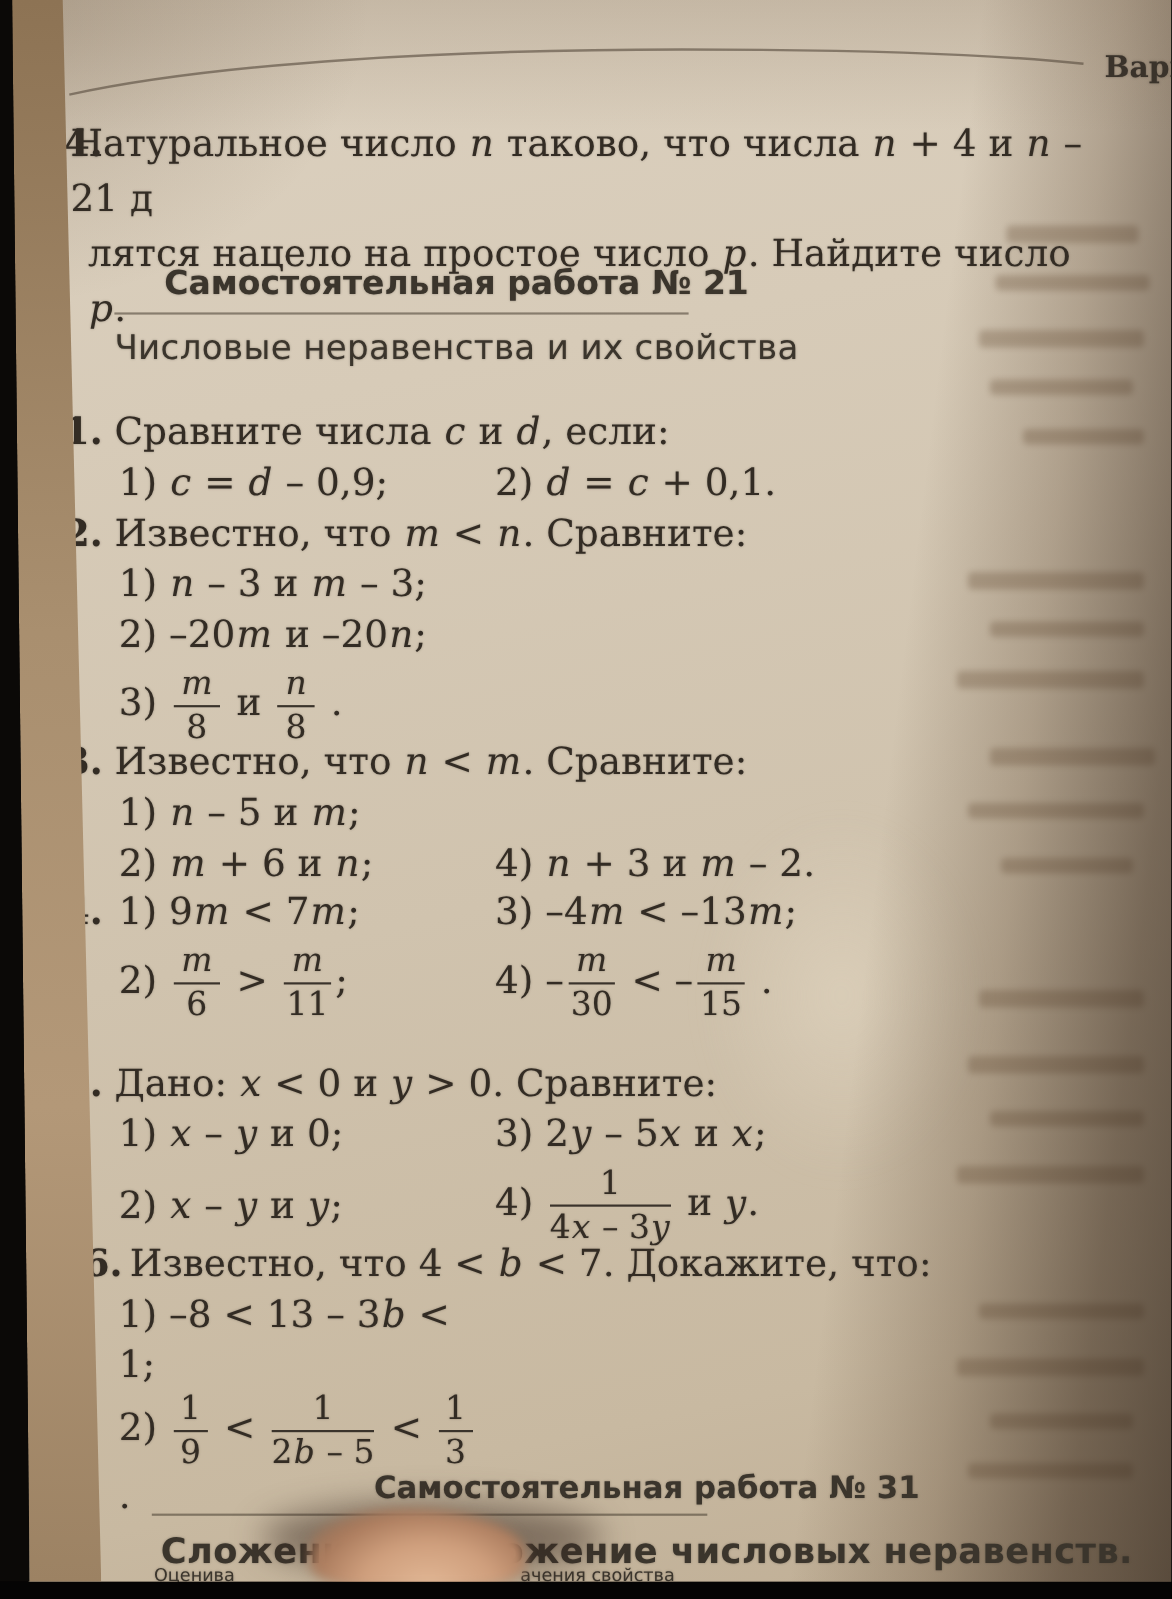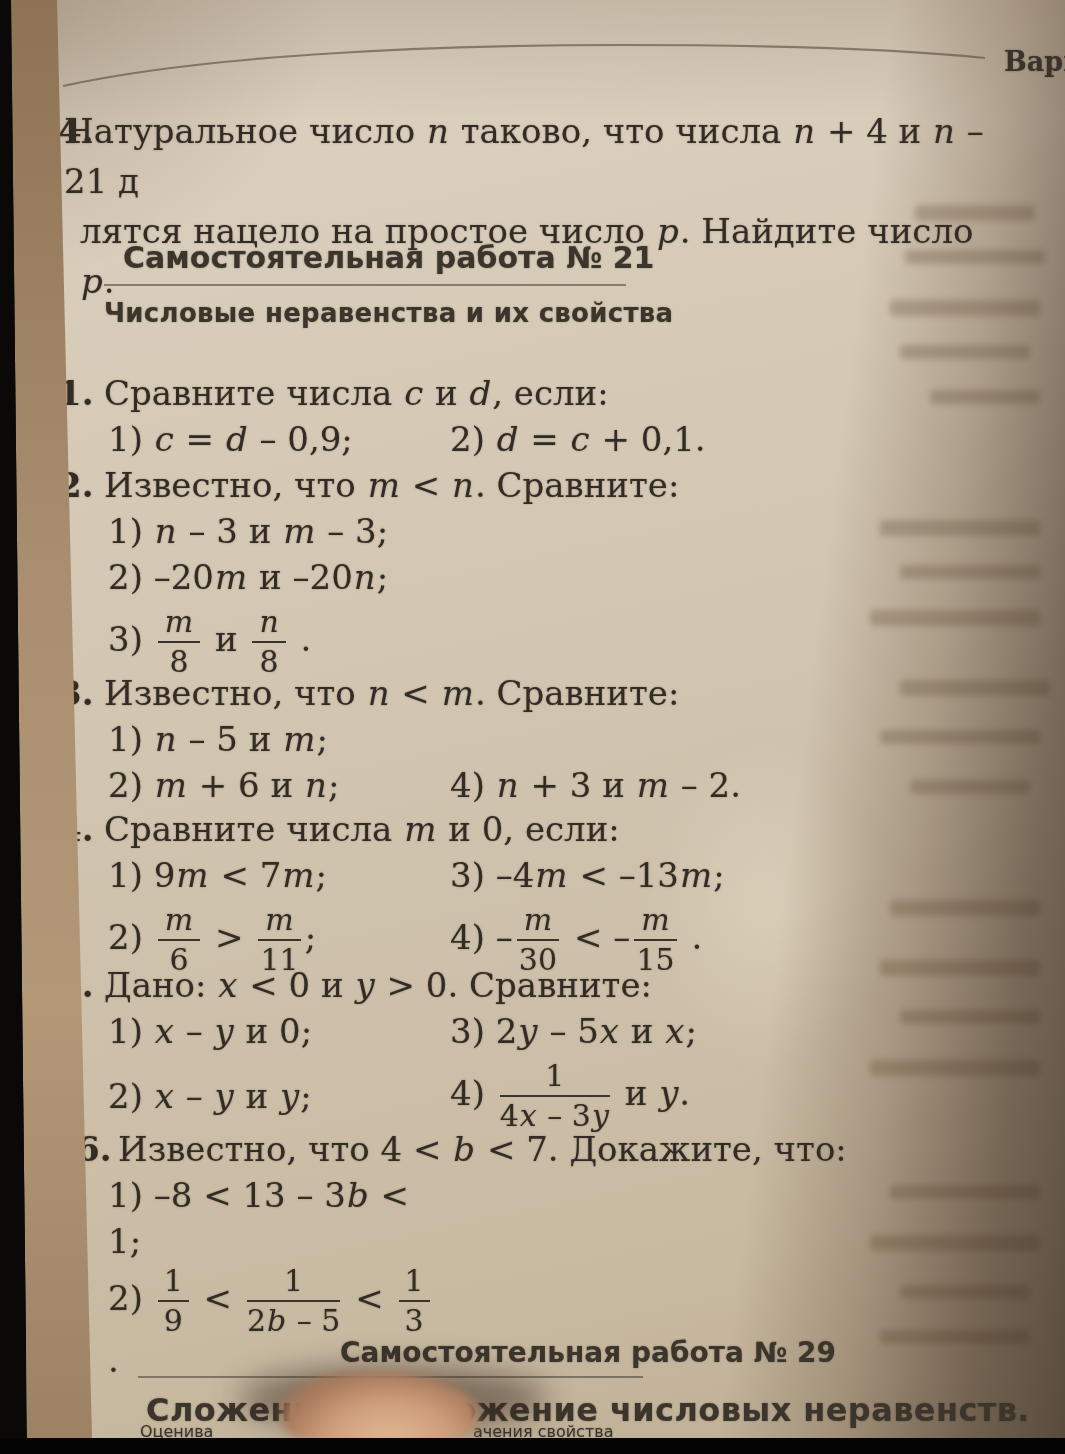--- a/index.html
+++ b/index.html
@@ -36,21 +36,21 @@
   .tnum{position:absolute;left:58px;top:0;font-weight:bold;}
   .top-problem{left:0;top:106px;width:1010px;}
   .top-problem .l1{margin-left:64px;}
   .top-problem .l2{margin-left:80px;}
   
   .ws{position:absolute;z-index:8;font-family:"DejaVu Sans","Liberation Sans",sans-serif;
       color:#3b352c;text-shadow:0 0 2px rgba(58,50,42,.45);text-align:center;}
   .ws21{left:104px;top:240px;}
   .ws21 .wtitle{font-size:30px;font-weight:bold;}
   .ws21 .wline{width:522px;height:2px;background:rgba(70,60,48,.55);margin-top:9px;}
-  .ws21 .wsub{font-size:26px;font-weight:bold;margin-top:12px;letter-spacing:.3px;}
+  .ws21 .wsub{font-size:31px;font-weight:normal;margin-top:12px;letter-spacing:.3px;}
   .ws22{left:138px;top:1336px;width:900px;}
   .ws22 .wtitle{font-size:28px;font-weight:bold;}
   .ws22 .wline{width:505px;height:2px;background:rgba(70,60,48,.55);margin-top:7px;}
   .ws22 .wsub{font-size:32px;font-weight:bold;margin-top:13px;letter-spacing:.4px;position:relative;}
   .wsub2l,.wsub2r{font-family:"DejaVu Sans","Liberation Sans",sans-serif;color:#3b352c;
       text-shadow:0 0 2px rgba(58,50,42,.45);}
   
   #tasks{position:absolute;left:0;top:0;width:1065px;height:1438px;z-index:8;}
   .task{position:absolute;left:0;width:900px;font-size:34px;line-height:46px;
         text-shadow:0 0 2px rgba(58,50,42,.40);}
@@ -153,21 +153,20 @@
         <div class="row">
           <span class="c0"><span class="plabel">1)</span> <i>n</i> – 5 и <i>m</i>;</span>
         </div>
         <div class="row">
           <span class="c0"><span class="plabel">2)</span> <i>m</i> + 6 и <i>n</i>;</span>
           <span class="c1"><span class="plabel">4)</span> <i>n</i> + 3 и <i>m</i> – 2.</span>
         </div>
       </div>
       <div class="task" style="top: 806px;">
         <span class="tnum">4.</span>
-        <div class="intro">Сравните числа <i>m</i> и 0, если:</div>
         <div class="row">
           <span class="c0"><span class="plabel">1)</span> 9<i>m</i> &lt; 7<i>m</i>;</span>
           <span class="c1"><span class="plabel">3)</span> –4<i>m</i> &lt; –13<i>m</i>;</span>
         </div>
         <div class="row fr">
           <span class="c0"><span class="plabel">2)</span> <span class="frac"><span class="fn"><i>m</i></span><span class="fd">6</span></span> &gt; <span class="frac"><span class="fn"><i>m</i></span><span class="fd">11</span></span>;</span>
           <span class="c1"><span class="plabel">4)</span> –<span class="frac"><span class="fn"><i>m</i></span><span class="fd">30</span></span> &lt; –<span class="frac"><span class="fn"><i>m</i></span><span class="fd">15</span></span> .</span>
         </div>
       </div>
       <div class="task" style="top: 962px;">
@@ -188,21 +187,21 @@
         <div class="row">
           <span class="c0"><span class="plabel">1)</span> –8 &lt; 13 – 3<i>b</i> &lt; 1;</span>
         </div>
         <div class="row fr">
           <span class="c0"><span class="plabel">2)</span> <span class="frac"><span class="fn">1</span><span class="fd">9</span></span> &lt; <span class="frac"><span class="fn">1</span><span class="fd">2<i>b</i> – 5</span></span> &lt; <span class="frac"><span class="fn">1</span><span class="fd">3</span></span> .</span>
         </div>
       </div>
     </div>
 
   <div class="ws ws22">
-    <div class="wtitle">Самостоятельная работа № 29</div>
+    <div class="wtitle">Самостоятельная работа № 31</div>
     <div class="wline"></div>
     <div class="wsub">Сложение и умножение числовых неравенств.</div>
   </div>
   <div class="wsub2l" style="position:absolute;left:140px;top:1422px;z-index:8;">Оценива</div>
   <div class="wsub2r" style="position:absolute;left:473px;top:1422px;z-index:8;">ачения свойства</div>
 
   <div class="finger-shadow"></div>
   <div class="finger"></div>
 
   <div class="strip-tan"></div>

